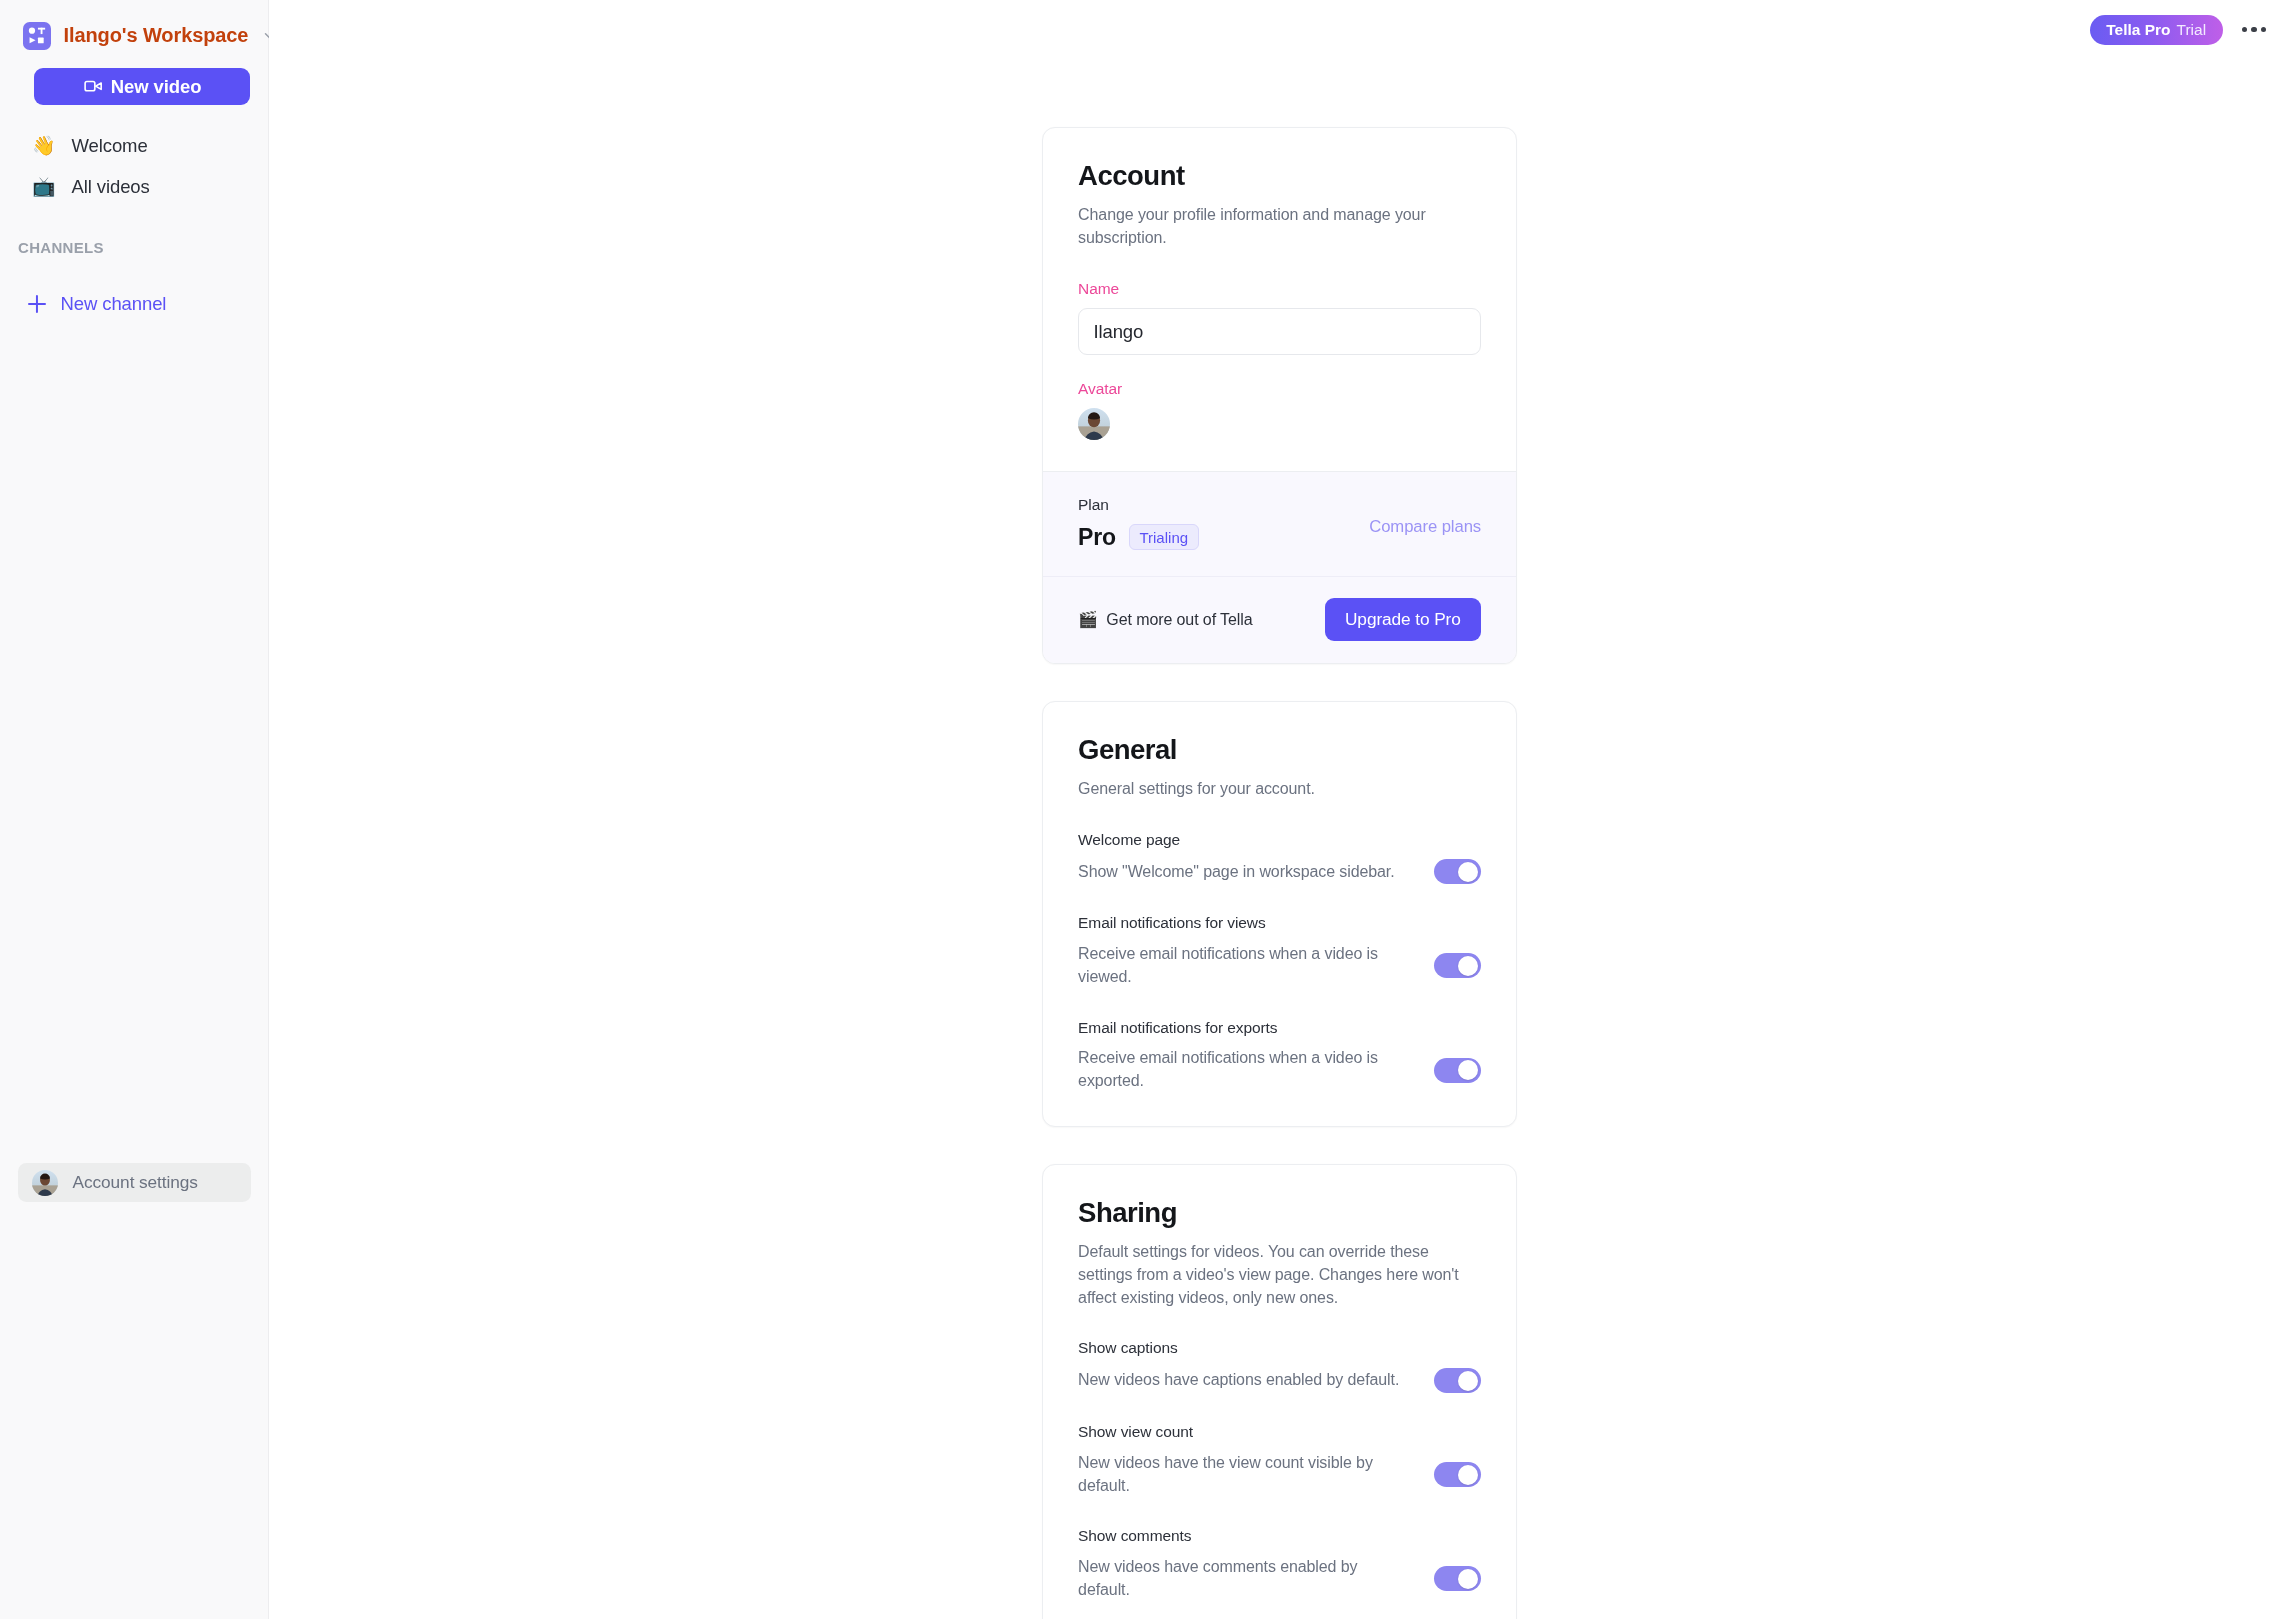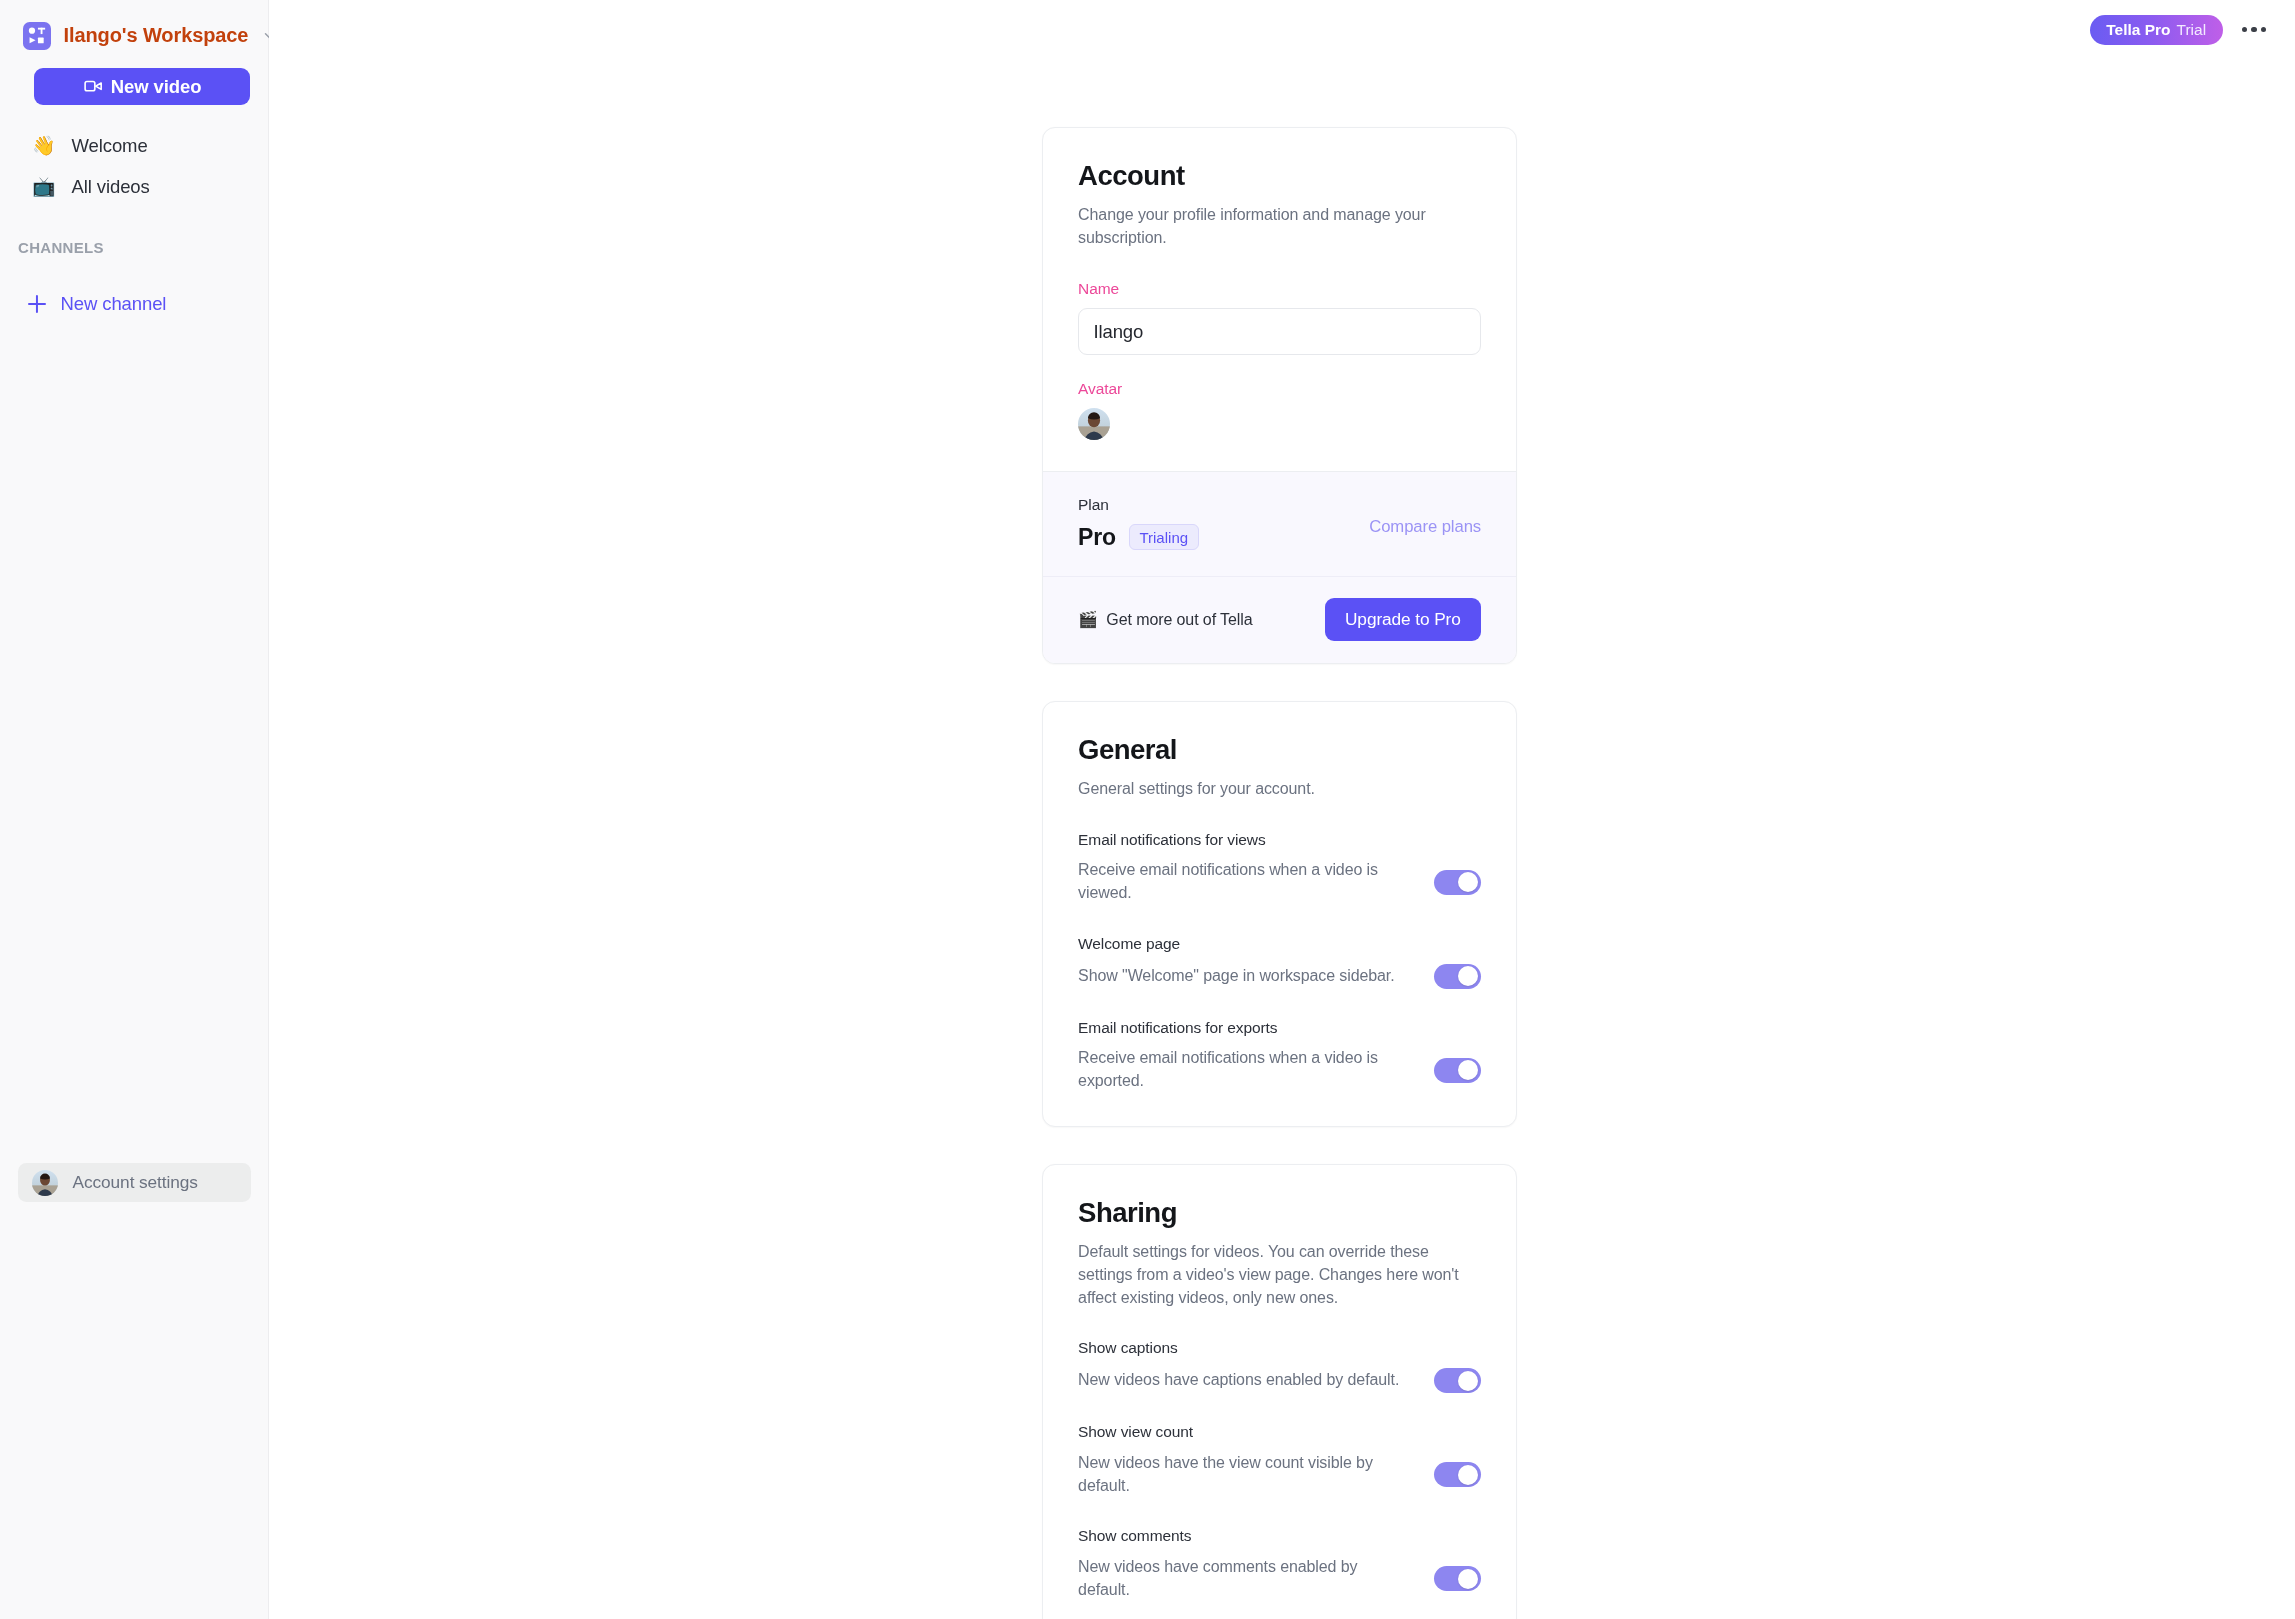--- a/index.html
+++ b/index.html
@@ -551,33 +551,33 @@
             <button class="upgrade-btn">Upgrade to Pro</button>
           </div>
         </section>
 
         <section class="card">
           <div class="card-pad">
             <h1 class="card-title">General</h1>
             <p class="card-desc">General settings for your account.</p>
 
             <div class="setting">
-              <div class="setting-name">Email notifications for views</div>
+              <div class="setting-name">Welcome page</div>
               <div class="setting-row">
-                <div class="setting-desc">Receive email notifications when a video is viewed.</div>
+                <div class="setting-desc">Show "Welcome" page in workspace sidebar.</div>
                 <button class="toggle">
                     <span class="knob"></span>
                   </button>
               </div>
             </div>
 
             <div class="setting">
-              <div class="setting-name">Welcome page</div>
+              <div class="setting-name">Email notifications for views</div>
               <div class="setting-row">
-                <div class="setting-desc">Show "Welcome" page in workspace sidebar.</div>
+                <div class="setting-desc">Receive email notifications when a video is viewed.</div>
                 <button class="toggle">
                     <span class="knob"></span>
                   </button>
               </div>
             </div>
 
             <div class="setting">
               <div class="setting-name">Email notifications for exports</div>
               <div class="setting-row">
                 <div class="setting-desc">Receive email notifications when a video is exported.</div>

